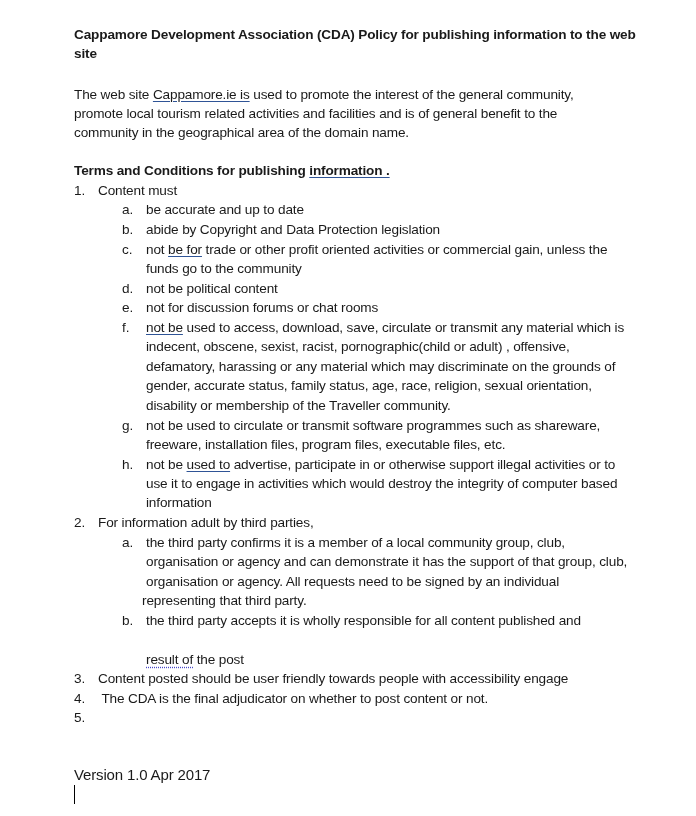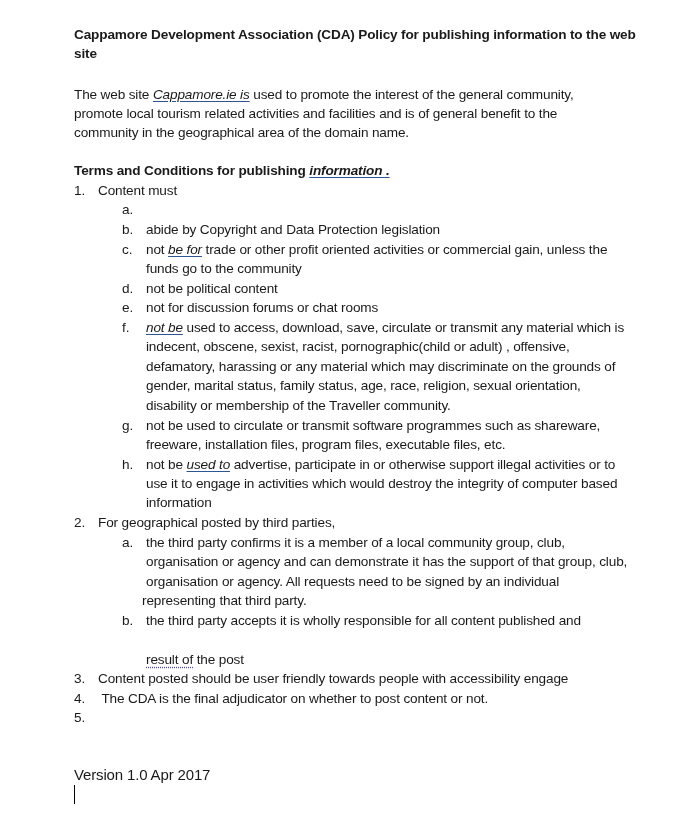--- a/index.html
+++ b/index.html
@@ -7,21 +7,21 @@
       width: 696px; height: 816px; position: relative; overflow: hidden;
       font-family: "Liberation Sans", sans-serif;
       color: #1a1a1a;
     }
     .doc { position: absolute; left: 0; top: 0; width: 696px; height: 816px; margin-left: 44px; }
     .ln {
       position: absolute; white-space: nowrap;
       font-size: 13.6px; line-height: 18px; letter-spacing: -0.15px;
     }
     .b { font-weight: bold; }
-    .u { text-decoration: underline; text-decoration-color: #2f5496; text-underline-offset: 2px; font-style: italic; }
+    .u { text-decoration: underline; text-decoration-color: #2f5496; text-underline-offset: 2px; }
     .ud { text-decoration: underline dotted; text-decoration-color: #4a4ac8; text-underline-offset: 3px; }
     .cursor { position: absolute; left: 30px; top: 785px; width: 1px; height: 19px; background: #000; }
   </style>
 </head>
 <body>
 
 <div class="doc">
 
   <div class="ln b" style="left:30px;top:26px">Cappamore Development Association (CDA) Policy for publishing information to the web</div>
   <div class="ln b" style="left:30px;top:45px">site</div>
@@ -29,52 +29,53 @@
   <div class="ln" style="left:30px;top:86px"><span>The web site </span><span class="u">Cappamore.ie  is</span><span>  used to promote the interest of the general community,</span></div>
   <div class="ln" style="left:30px;top:105px">promote local tourism related activities and facilities and is of general benefit to the</div>
   <div class="ln" style="left:30px;top:124px">community in the geographical area of the domain name.</div>
 
   <div class="ln b" style="left:30px;top:162px"><span>Terms and Conditions for publishing </span><span class="u">information .</span></div>
 
   <div class="ln" style="left:30px;top:182px">1.</div>
   <div class="ln" style="left:54px;top:182px">Content must</div>
 
   <div class="ln" style="left:78px;top:201px">a.</div>
+  <div class="ln" style="left:102px;top:201px">be accurate and up to date</div>
 
   <div class="ln" style="left:78px;top:221px">b.</div>
   <div class="ln" style="left:102px;top:221px">abide by Copyright and Data Protection legislation</div>
 
   <div class="ln" style="left:78px;top:241px">c.</div>
   <div class="ln" style="left:102px;top:241px"><span>not </span><span class="u">be  for</span><span> trade or other profit oriented  activities or commercial gain, unless the</span></div>
   <div class="ln" style="left:102px;top:260px">funds go to the community</div>
 
   <div class="ln" style="left:78px;top:280px">d.</div>
   <div class="ln" style="left:102px;top:280px">not be political content</div>
 
   <div class="ln" style="left:78px;top:299px">e.</div>
   <div class="ln" style="left:102px;top:299px">not for discussion forums or chat rooms</div>
 
   <div class="ln" style="left:78px;top:319px">f.</div>
   <div class="ln" style="left:102px;top:319px"><span class="u">not  be</span><span> used to access, download, save, circulate or transmit  any material which is</span></div>
   <div class="ln" style="left:102px;top:338px">indecent, obscene, sexist, racist, pornographic(child or adult) , offensive,</div>
   <div class="ln" style="left:102px;top:358px">defamatory, harassing  or any material which may discriminate on the grounds of</div>
-  <div class="ln" style="left:102px;top:377px">gender, marital status, family status, age, race, religion, sexual orientation,</div>
+  <div class="ln" style="left:102px;top:377px">gender, accurate status, family status, age, race, religion, sexual orientation,</div>
   <div class="ln" style="left:102px;top:397px">disability or membership of the Traveller community.</div>
 
   <div class="ln" style="left:78px;top:417px">g.</div>
   <div class="ln" style="left:102px;top:417px">not be used to circulate or transmit software programmes such as shareware,</div>
   <div class="ln" style="left:102px;top:436px">freeware, installation files, program files, executable files, etc.</div>
 
   <div class="ln" style="left:78px;top:456px">h.</div>
   <div class="ln" style="left:102px;top:456px"><span>not be </span><span class="u">used  to</span><span> advertise, participate in or otherwise support  illegal activities or to</span></div>
   <div class="ln" style="left:102px;top:475px">use it to engage in activities which would destroy the integrity of computer based</div>
   <div class="ln" style="left:102px;top:494px">information</div>
 
   <div class="ln" style="left:30px;top:514px">2.</div>
-  <div class="ln" style="left:54px;top:514px">For geographical posted by third parties,</div>
+  <div class="ln" style="left:54px;top:514px">For information adult by third parties,</div>
 
   <div class="ln" style="left:78px;top:534px">a.</div>
   <div class="ln" style="left:102px;top:534px"> the third party confirms it is a member of a local community group, club,</div>
   <div class="ln" style="left:102px;top:553px">organisation or agency and can demonstrate it has the support of that group, club,</div>
   <div class="ln" style="left:102px;top:573px">organisation or agency. All requests need to be signed by an individual</div>
   <div class="ln" style="left:98px;top:592px">representing that third party.</div>
 
   <div class="ln" style="left:78px;top:612px">b.</div>
   <div class="ln" style="left:102px;top:612px">the third party accepts it is wholly responsible for all content published and</div>
   <div class="ln" style="left:102px;top:651px"><span class="ud">result of</span><span> the post</span></div>

